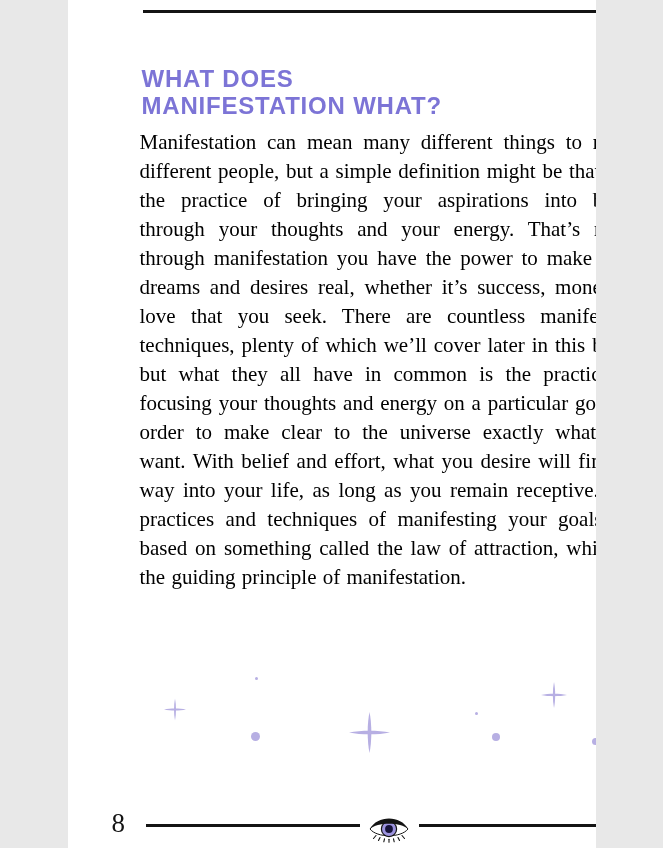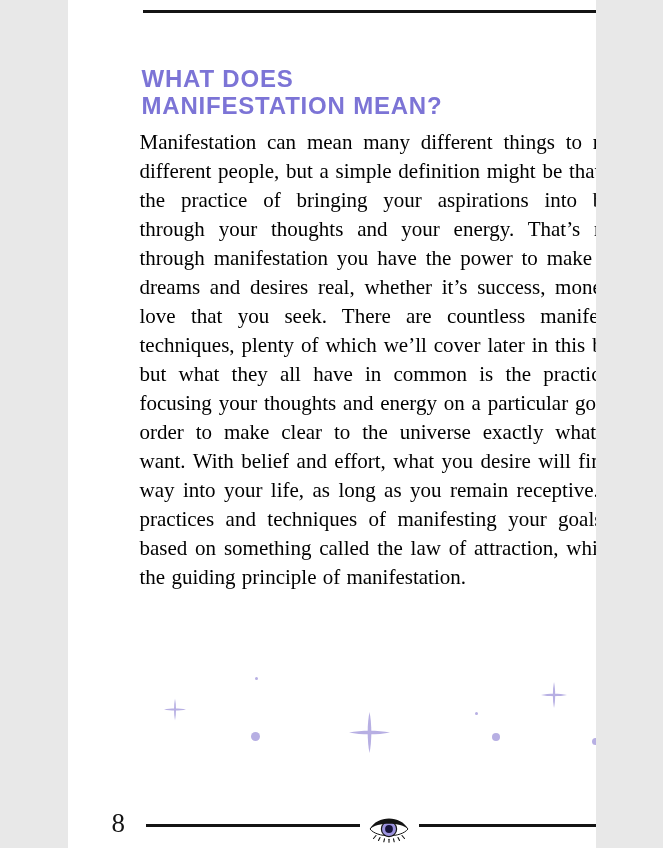--- a/index.html
+++ b/index.html
@@ -53,21 +53,21 @@
 </style>
 </head>
 <body>
 
 <div class="page">
 
   <div class="top-rule"></div>
 
   <h1 class="page-title">
     <span>WHAT DOES</span>
-    <span>MANIFESTATION MEAN?</span>
+    <span>MANIFESTATION WHAT?</span>
   </h1>
 
   <p class="body-paragraph">Manifestation can mean many different things to many different people, but a simple definition might be that it is the practice of bringing your aspirations into being through your thoughts and your energy. That’s right: through manifestation you have the power to make your dreams and desires real, whether it’s success, money or love that you seek. There are countless manifesting techniques, plenty of which we’ll cover later in this book, but what they all have in common is the practice of focusing your thoughts and energy on a particular goal, in order to make clear to the universe exactly what you want. With belief and effort, what you desire will find its way into your life, as long as you remain receptive. The practices and techniques of manifesting your goals are based on something called the law of attraction, which is the guiding principle of manifestation.</p>
 
   <div class="deco-band" id="deco-band">
       <div class="deco" style="left: 96px; top: 696.5px;"><svg viewBox="0 0 100 100" width="22" height="25">
           <path fill="#b7afe3" d="M50 0 C56 30 56 70 50 100 C44 70 44 30 50 0 Z"></path>
           <path fill="#b7afe3" d="M0 50 C30 44 70 44 100 50 C70 56 30 56 0 50 Z"></path>
         </svg></div>
       <div class="deco deco-dot" style="left: 187.5px; top: 676.5px; width: 3px; height: 3px;"></div>

